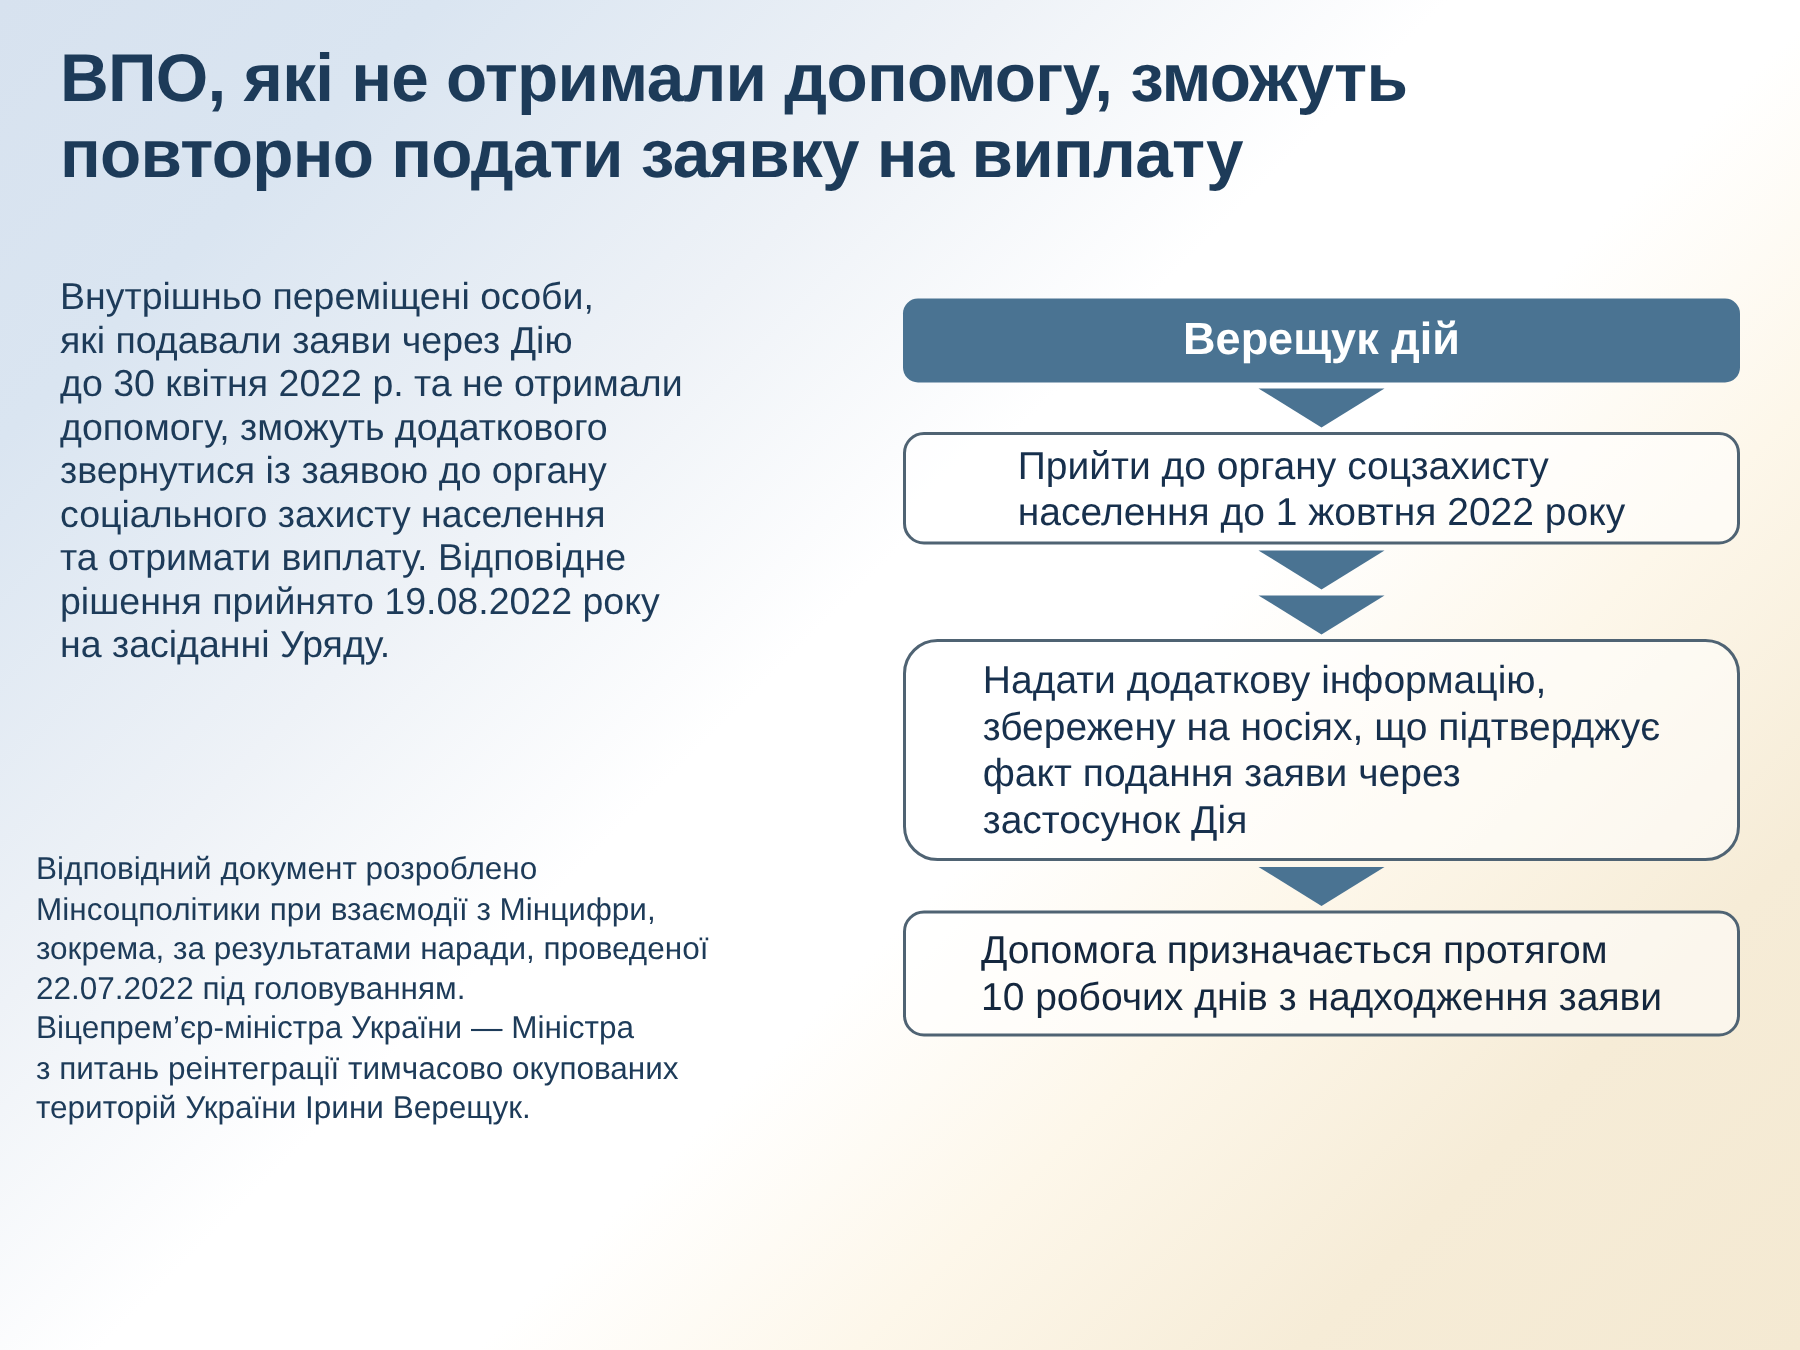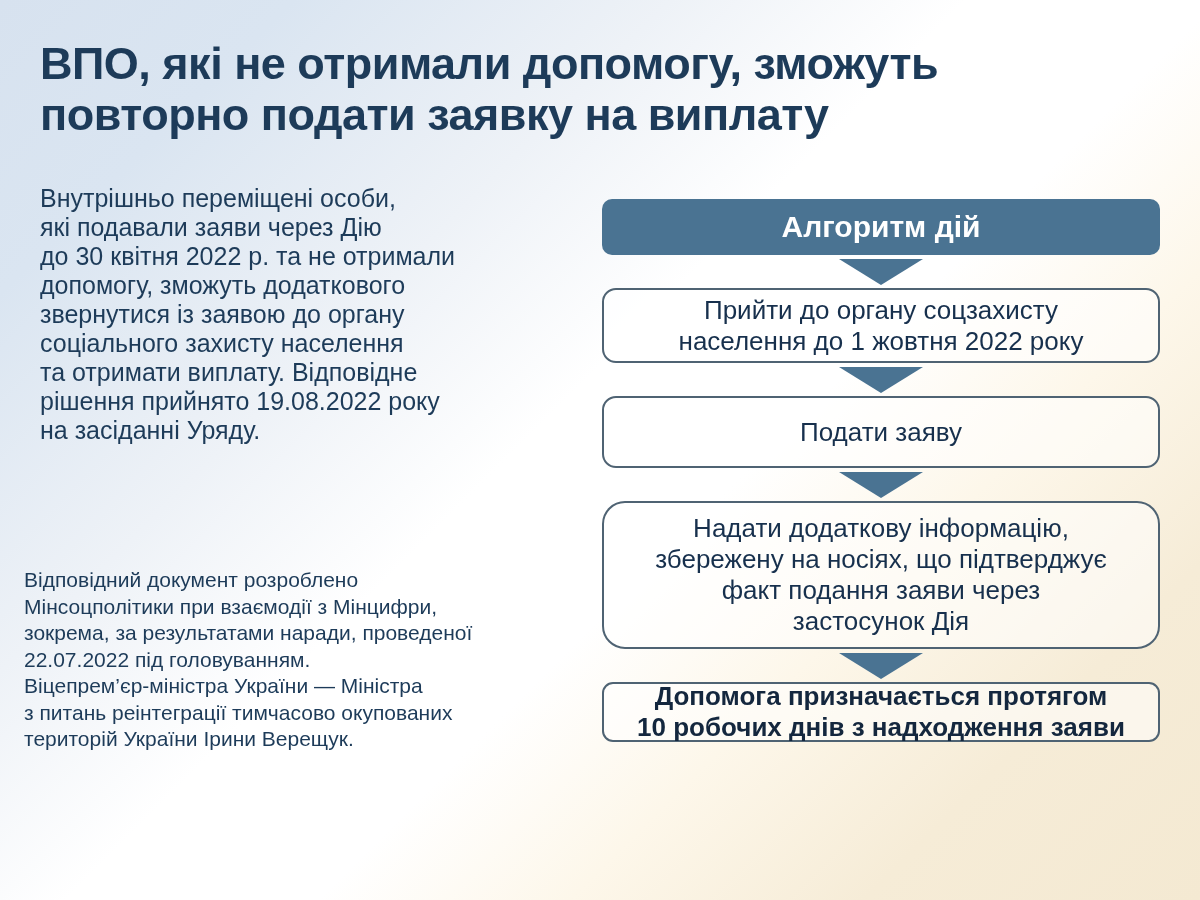--- a/index.html
+++ b/index.html
@@ -18,21 +18,21 @@
       #eef2f7 32%,
       #ffffff 46%,
       #ffffff 58%,
       #fdf7ea 70%,
       var(--background_cream, #f6ecd7) 84%,
       #f4e9d2 100%);
   }
   .title {
     position: absolute;
     left: 40px;
-    top: 38px;
+    top: 26px;
     color: var(--navy_text, #1d3b59);
     font-size: 45px;
     font-weight: bold;
     line-height: 51px;
     letter-spacing: -0.5px;
   }
   .intro {
     position: absolute;
     left: 40px;
     top: 184px;
@@ -77,31 +77,30 @@
     border-top: 26px solid var(--accent_steel_blue, #4a7392);
     margin: 4px auto 3px auto;
   }
   .step {
     border: 2px solid var(--box_border, #4f6373);
     border-radius: 14px;
     background: rgba(255, 255, 255, 0.55);
     color: #17304d;
     font-size: 26px;
     line-height: 31px;
-    text-align: center;
     display: flex;
     align-items: center;
     justify-content: center;
     white-space: pre-line;
     padding: 4px 10px;
   }
   .s1 { height: 75px; }
   .s2 { height: 72px; }
   .s3 { height: 148px; border-radius: 23px; }
-  .s4 { height: 60px; font-weight: bold; color: #14273e; border-radius: 11px; }
+  .s4 { height: 84px; font-weight: normal; color: #14273e; }
   .logo {
     position: absolute;
     right: 37px;
     top: 818px;
     color: #1c3a5c;
     font-size: 47px;
     font-weight: bold;
     letter-spacing: 0.5px;
   }
 </style>
@@ -127,30 +126,29 @@
 
   <div class="note">Відповідний документ розроблено
 Мінсоцполітики при взаємодії з Мінцифри,
 зокрема, за результатами наради, проведеної
 22.07.2022 під головуванням.
 Віцепрем’єр-міністра України — Міністра
 з питань реінтеграції тимчасово окупованих
 територій України Ірини Верещук.</div>
 
   <div class="flow">
-    <div class="flow-header">Алгоритм дій</div>
+    <div class="flow-header">Верещук дій</div>
 
     <div class="arrow"></div>
 
     <div class="step s1">Прийти до органу соцзахисту
 населення до 1 жовтня 2022 року</div>
 
     <div class="arrow"></div>
 
-    <div class="step s2">Подати заяву</div>
 
     <div class="arrow"></div>
 
     <div class="step s3">Надати додаткову інформацію,
 збережену на носіях, що підтверджує
 факт подання заяви через
 застосунок Дія</div>
 
     <div class="arrow"></div>
 

